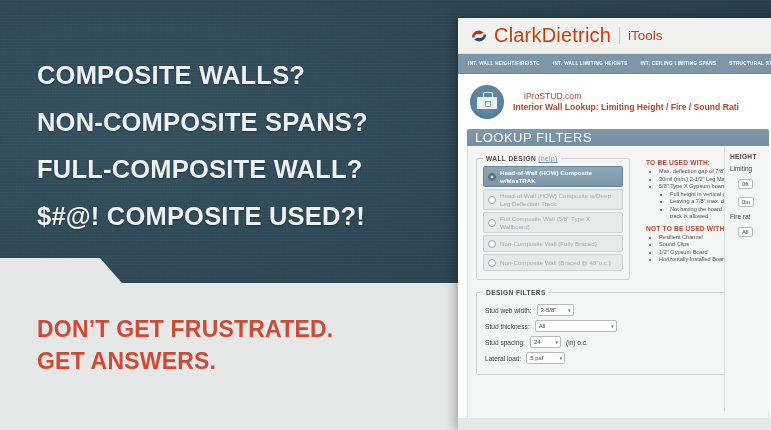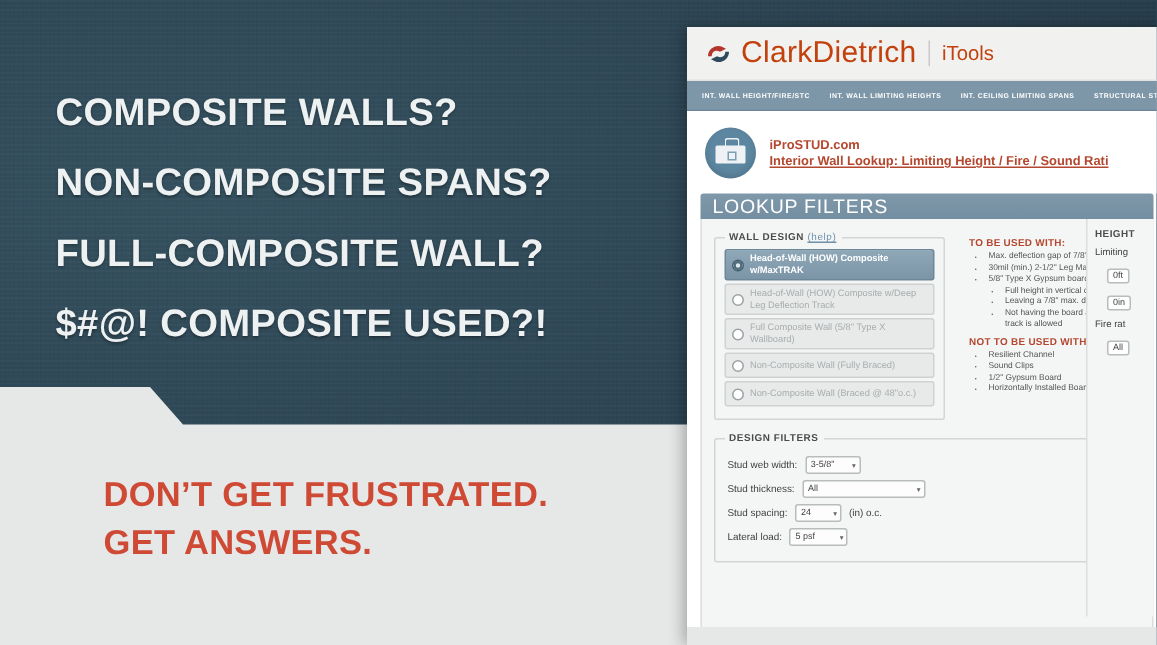--- a/index.html
+++ b/index.html
@@ -40,21 +40,21 @@
     background:#e6e8e8;
     clip-path:polygon(0 0, 100px 0, 122px 25px, 470px 25px, 470px 172px, 0 172px);
   }
   #sheet-shadow{
     position:absolute;left:0;top:258px;width:470px;height:172px;z-index:3;
     filter:drop-shadow(0 2px 4px rgba(0,0,0,.35));
     background:rgba(0,0,0,.0001);
     clip-path:polygon(0 0, 100px 0, 122px 25px, 470px 25px, 470px 172px, 0 172px);
   }
   #cta{
-    position:absolute;left:37px;top:313px;z-index:6;margin-left:32px;
+    position:absolute;left:37px;top:313px;z-index:6;
   }
   .cta-line{
     color:#cf4a35;font-weight:bold;font-size:23px;letter-spacing:.2px;
     line-height:32px;white-space:nowrap;
   }
   
   #win{
     position:absolute;left:458px;top:18px;width:320px;height:412px;z-index:8;
     background:#ffffff;
     box-shadow:-3px 0 10px rgba(0,0,0,.30);
@@ -72,22 +72,22 @@
        border-bottom:1px solid #6d879a;}
   .nav-item{font-size:4.6px;color:#ffffff;letter-spacing:.35px;white-space:nowrap;font-weight:bold;}
   
   #pagehead{display:flex;align-items:center;padding:11px 0 10px 12px;background:#fff;}
   #toolicon{width:34px;height:34px;border-radius:50%;background:#5d86a0;flex:0 0 auto;
             position:relative;margin-right:9px;box-shadow:inset 0 -2px 4px rgba(0,0,0,.12);}
   #toolicon .tbox{position:absolute;left:7px;top:12px;width:20px;height:12px;background:#eef2f4;border-radius:1px;}
   #toolicon .thandle{position:absolute;left:13px;top:7px;width:8px;height:5px;border:1.6px solid #eef2f4;
                      border-bottom:none;border-radius:2px 2px 0 0;}
   #toolicon .tlatch{position:absolute;left:15px;top:16px;width:4px;height:4px;border:1px solid #7ba0b6;}
-  #sitename{font-size:8.6px;font-weight:bold;color:#b4472f;line-height:11px;}
-  #subtitle{font-size:8.6px;font-weight:bold;color:#b4472f;line-height:11px;white-space:nowrap;text-decoration:underline;}
+  #sitename{font-size:8.6px;font-weight:normal;color:#b4472f;line-height:11px;margin-left:11px;}
+  #subtitle{font-size:8.6px;font-weight:bold;color:#b4472f;line-height:11px;white-space:nowrap;}
   
   #lfbar{margin:0 9px;height:17px;background:linear-gradient(#7f99ab,#748ea1);
          display:flex;align-items:center;padding-left:8px;border-radius:2px 2px 0 0;}
   #lfbar span{font-size:13px;color:#fff;letter-spacing:.5px;font-weight:normal;}
   
   #fbody{margin:0 9px;background:#f4f5f5;border:1px solid #dcdedd;border-top:none;padding:9px 0 0 0;
          height:265px;position:relative;}
   fieldset.grp{margin:0 8px 0 8px;border:1px solid #d3d5d5;border-radius:2px;padding:4px 6px 6px 6px;}
   fieldset.grp legend{font-size:6.6px;font-weight:bold;color:#4c4c4c;letter-spacing:.4px;padding:0 3px;}
   legend .help{color:#6d90ab;font-weight:normal;text-decoration:underline;}

